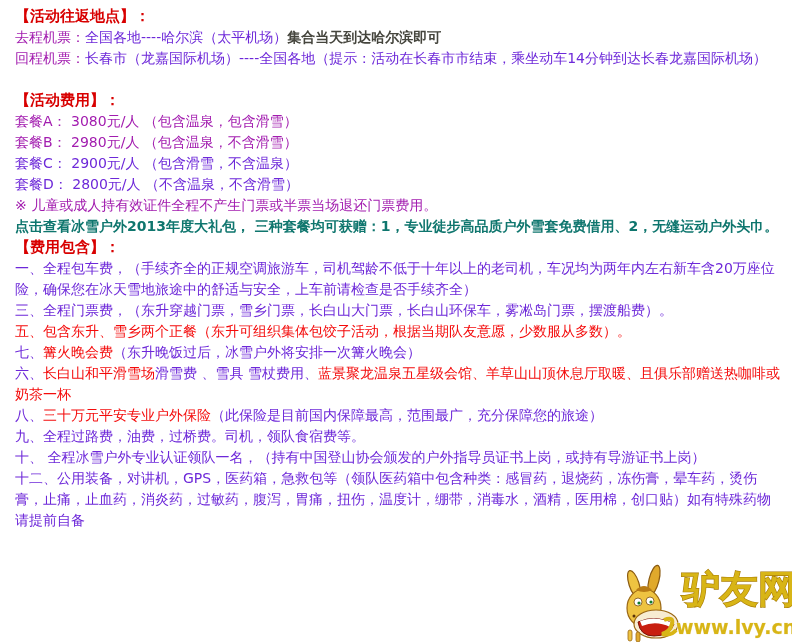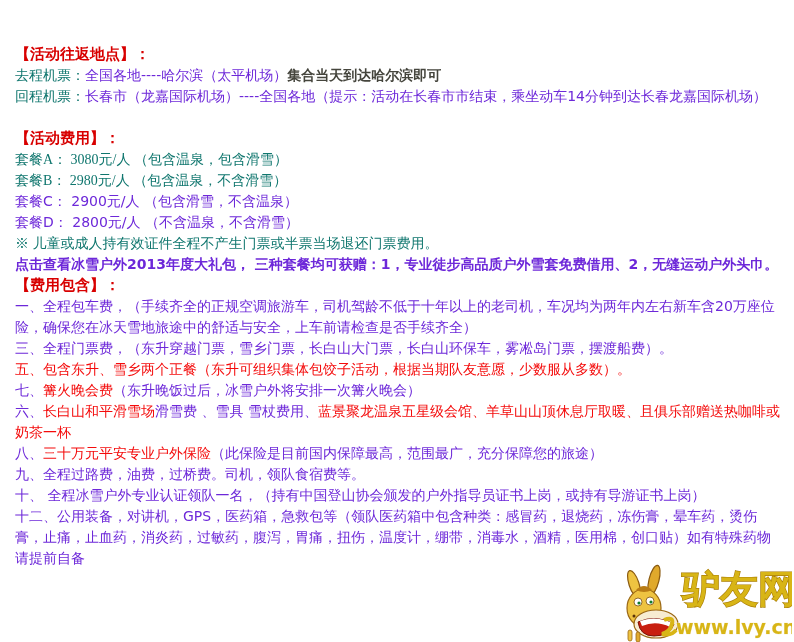--- a/index.html
+++ b/index.html
@@ -6,32 +6,31 @@
   body{
     width:794px;height:642px;
     background:#ffffff;
     font-family:"DejaVu Sans","Liberation Sans",sans-serif;
     font-size:14px;
     overflow:hidden;
     position:relative;
   }
   #doc{
     position:relative;
-    padding:20px 10px 0 15px;
+    padding:6px 10px 0 15px;
     width:769px;
-    margin-top:24px;
   }
   .line{ line-height:21px; margin:0; word-break:break-all; }
   .spacer{ height:21px; }
   .h   { color:#d80000; font-weight:bold; font-size:15px; }
-  .r   { color:#0f766e;font-family:Liberation Serif, serif; }
+  .r   { color:#a21caf; }
   .rb  { color:#f40b0b; font-weight:normal; }
   .d   { color:#6d28d9; }
   .b   { color:#45453d; font-weight:bold;text-align:center; }
-  .blue{ color:#6d28d9; font-weight:bold; cursor:pointer;text-align:right; }
+  .blue{ color:#0f766e; font-weight:bold; cursor:pointer;text-align:right; }
   #watermark{
     position:absolute;
     right:2px; bottom:0;
     width:172px; height:92px;
     pointer-events:none;
   }
   .wm-sitename{
     font-family:"DejaVu Sans",sans-serif;
     font-weight:bold;
   }

